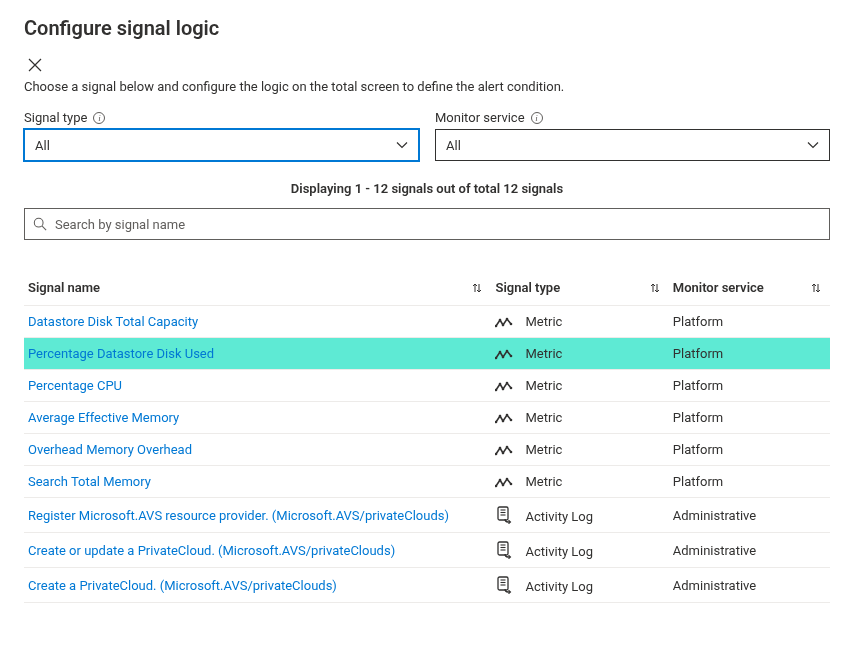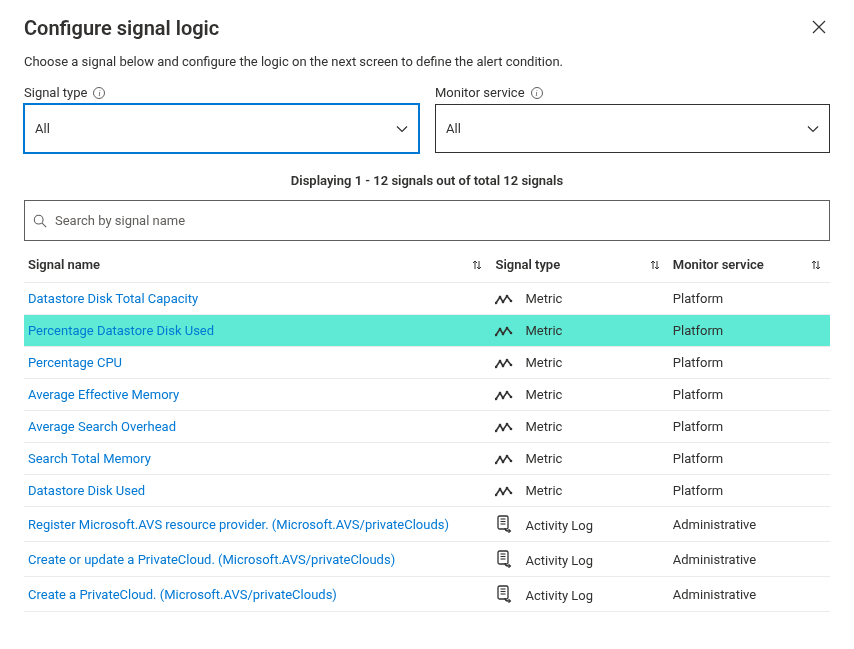--- a/index.html
+++ b/index.html
@@ -12,20 +12,21 @@
     background: #ffffff;
     width: 854px;
   }
   .panel {
     padding: 16px 24px 24px 24px;
   }
   .header-row {
     display: flex;
     justify-content: space-between;
     align-items: flex-start;
+    flex-direction: column;
   }
   h1.title {
     font-size: 20px;
     font-weight: 600;
     margin: 0 0 14px 0;
     color: #323130;
   }
   .close-btn {
     font-size: 16px;
     line-height: 1;
@@ -65,21 +66,21 @@
     align-items: center;
     justify-content: center;
     font-size: 9px;
     font-style: italic;
     color: #605e5c;
     font-family: Georgia, serif;
   }
   .select {
     position: relative;
     border: 1px solid #323130;
-    height: 49px;
+    height: 32px;
     display: flex;
     align-items: center;
     padding: 0 10px;
     cursor: pointer;
     background: #fff;
   }
   .select.focused {
     outline: 2px solid #0078d4;
     outline-offset: -1px;
     border-color: #0078d4;
@@ -94,21 +95,21 @@
   .chevron svg { display:block; }
   .displaying {
     font-size: 13px;
     font-weight: 600;
     color: #323130;
     margin-bottom: 12px;
     text-align: center;
   }
   .search-box {
     border: 1px solid #605e5c;
-    height: 41px;
+    height: 32px;
     display: flex;
     align-items: center;
     padding: 0 8px;
     gap: 6px;
     margin-bottom: 0;
   }
   .search-box input {
     border: none;
     outline: none;
     flex: 1;
@@ -132,20 +133,21 @@
     color: #323130;
     padding: 10px 8px 10px 4px;
     border-bottom: 1px solid #edebe9;
     white-space: nowrap;
   }
   table.signals th .th-inner {
     display: flex;
     align-items: center;
     justify-content: space-between;
     gap: 8px;
+    margin-top: 24px;
   }
   .sort-icon svg { display:block; }
   table.signals td {
     padding: 8px 8px 8px 4px;
     border-bottom: 1px solid #edebe9;
     vertical-align: middle;
     font-size: 13px;
     margin-top: 24px;
   }
   table.signals tbody tr.highlight { background: #5eead4; }
@@ -171,21 +173,21 @@
 
   <div class="header-row">
     <h1 class="title">Configure signal logic</h1>
     <div class="close-btn">
       <svg width="14" height="14" viewBox="0 0 14 14">
           <path d="M1 1 L13 13 M13 1 L1 13" stroke="#323130" stroke-width="1.2" fill="none"></path>
         </svg>
     </div>
   </div>
 
-  <div class="intro">Choose a signal below and configure the logic on the next screen to define the alert condition.</div>
+  <div class="intro">Choose a signal below and configure the logic on the total screen to define the alert condition.</div>
 
   <div class="filters">
     <div class="filter-col">
       <div class="field-label">
         <span>Signal type</span>
         <span class="info-icon">i</span>
       </div>
       <div class="select focused">
         <span>All</span>
         <span class="chevron">
@@ -332,59 +334,40 @@
                   <circle cx="12" cy="2" r="1.3" fill="#323130"></circle>
                   <circle cx="16" cy="7" r="1.3" fill="#323130"></circle>
                 </svg>
               </span>
               <span>Metric</span>
             </div>
           </td>
           <td>Platform</td>
         </tr>
         <tr>
-          <td><a class="signal-link">Average Search Overhead</a></td>
+          <td><a class="signal-link">Overhead Memory Overhead</a></td>
           <td>
             <div class="type-cell">
               <span class="type-icon">
                 <svg width="18" height="12" viewBox="0 0 18 12">
                   <polyline points="1,9 5,3 8,8 12,2 16,7" stroke="#323130" stroke-width="1.6" fill="none"></polyline>
                   <circle cx="1" cy="9" r="1.3" fill="#323130"></circle>
                   <circle cx="5" cy="3" r="1.3" fill="#323130"></circle>
                   <circle cx="8" cy="8" r="1.3" fill="#323130"></circle>
                   <circle cx="12" cy="2" r="1.3" fill="#323130"></circle>
                   <circle cx="16" cy="7" r="1.3" fill="#323130"></circle>
                 </svg>
               </span>
               <span>Metric</span>
             </div>
           </td>
           <td>Platform</td>
         </tr>
         <tr>
           <td><a class="signal-link">Search Total Memory</a></td>
-          <td>
-            <div class="type-cell">
-              <span class="type-icon">
-                <svg width="18" height="12" viewBox="0 0 18 12">
-                  <polyline points="1,9 5,3 8,8 12,2 16,7" stroke="#323130" stroke-width="1.6" fill="none"></polyline>
-                  <circle cx="1" cy="9" r="1.3" fill="#323130"></circle>
-                  <circle cx="5" cy="3" r="1.3" fill="#323130"></circle>
-                  <circle cx="8" cy="8" r="1.3" fill="#323130"></circle>
-                  <circle cx="12" cy="2" r="1.3" fill="#323130"></circle>
-                  <circle cx="16" cy="7" r="1.3" fill="#323130"></circle>
-                </svg>
-              </span>
-              <span>Metric</span>
-            </div>
-          </td>
-          <td>Platform</td>
-        </tr>
-        <tr>
-          <td><a class="signal-link">Datastore Disk Used</a></td>
           <td>
             <div class="type-cell">
               <span class="type-icon">
                 <svg width="18" height="12" viewBox="0 0 18 12">
                   <polyline points="1,9 5,3 8,8 12,2 16,7" stroke="#323130" stroke-width="1.6" fill="none"></polyline>
                   <circle cx="1" cy="9" r="1.3" fill="#323130"></circle>
                   <circle cx="5" cy="3" r="1.3" fill="#323130"></circle>
                   <circle cx="8" cy="8" r="1.3" fill="#323130"></circle>
                   <circle cx="12" cy="2" r="1.3" fill="#323130"></circle>
                   <circle cx="16" cy="7" r="1.3" fill="#323130"></circle>

